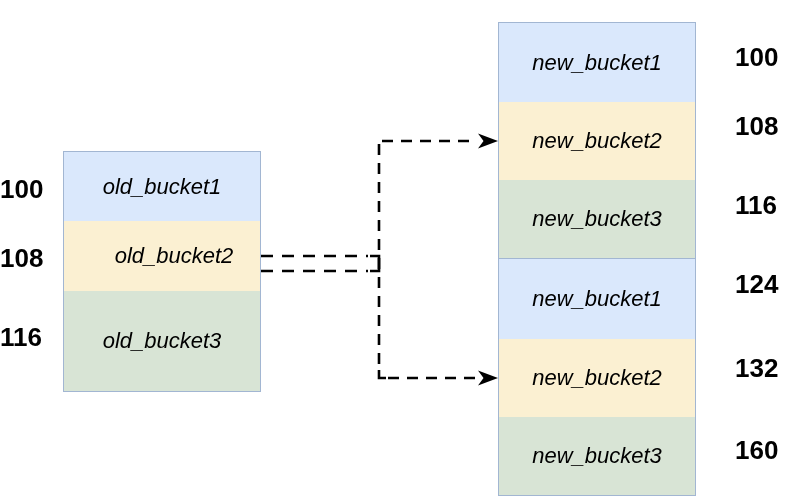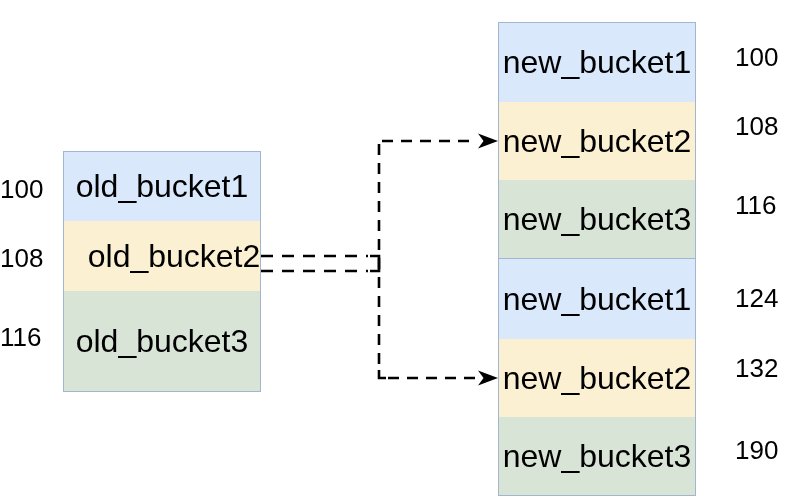--- a/index.html
+++ b/index.html
@@ -21,30 +21,32 @@
     width: 198px;
     border: 1px solid #a2b6d2;
     box-sizing: border-box;
   }
   .seg {
     display: flex;
     align-items: center;
     justify-content: center;
   }
   .lbl {
-    font-size: 32px;
+    font-size: 22px;
     color: #000000;
     white-space: nowrap;
+    font-style: italic;
   }
   .num {
     position: absolute;
     font-size: 26px;
     line-height: 30px;
     color: #000000;
     white-space: nowrap;
+    font-weight: bold;
   }
   .left-col { left: 0px; width: 40px; text-align: right; }
   .right-col { left: 735px; text-align: left; }
   .dash-h { stroke-dasharray: 12 9; }
   .dash-a { stroke-dasharray: 11 8; }
 </style>
 </head>
 <body>
 
 <div class="canvas" style="background: rgb(255, 255, 255);">
@@ -103,17 +105,17 @@
     </div>
   </div>
 
   <div class="num left-col" style="top:174px">100</div>
   <div class="num left-col" style="top:243px">108</div>
   <div class="num left-col" style="top:322px">116</div>
 
   <div class="num right-col" style="top:42px">100</div>
   <div class="num right-col" style="top:111px">108</div>
   <div class="num right-col" style="top:190px">116</div>
-  <div class="num right-col" style="top:283px">124</div>
+  <div class="num right-col" style="top:269px">124</div>
   <div class="num right-col" style="top:353px">132</div>
-  <div class="num right-col" style="top:435px">190</div>
+  <div class="num right-col" style="top:435px">160</div>
 
 </div>
 
 </body></html>

